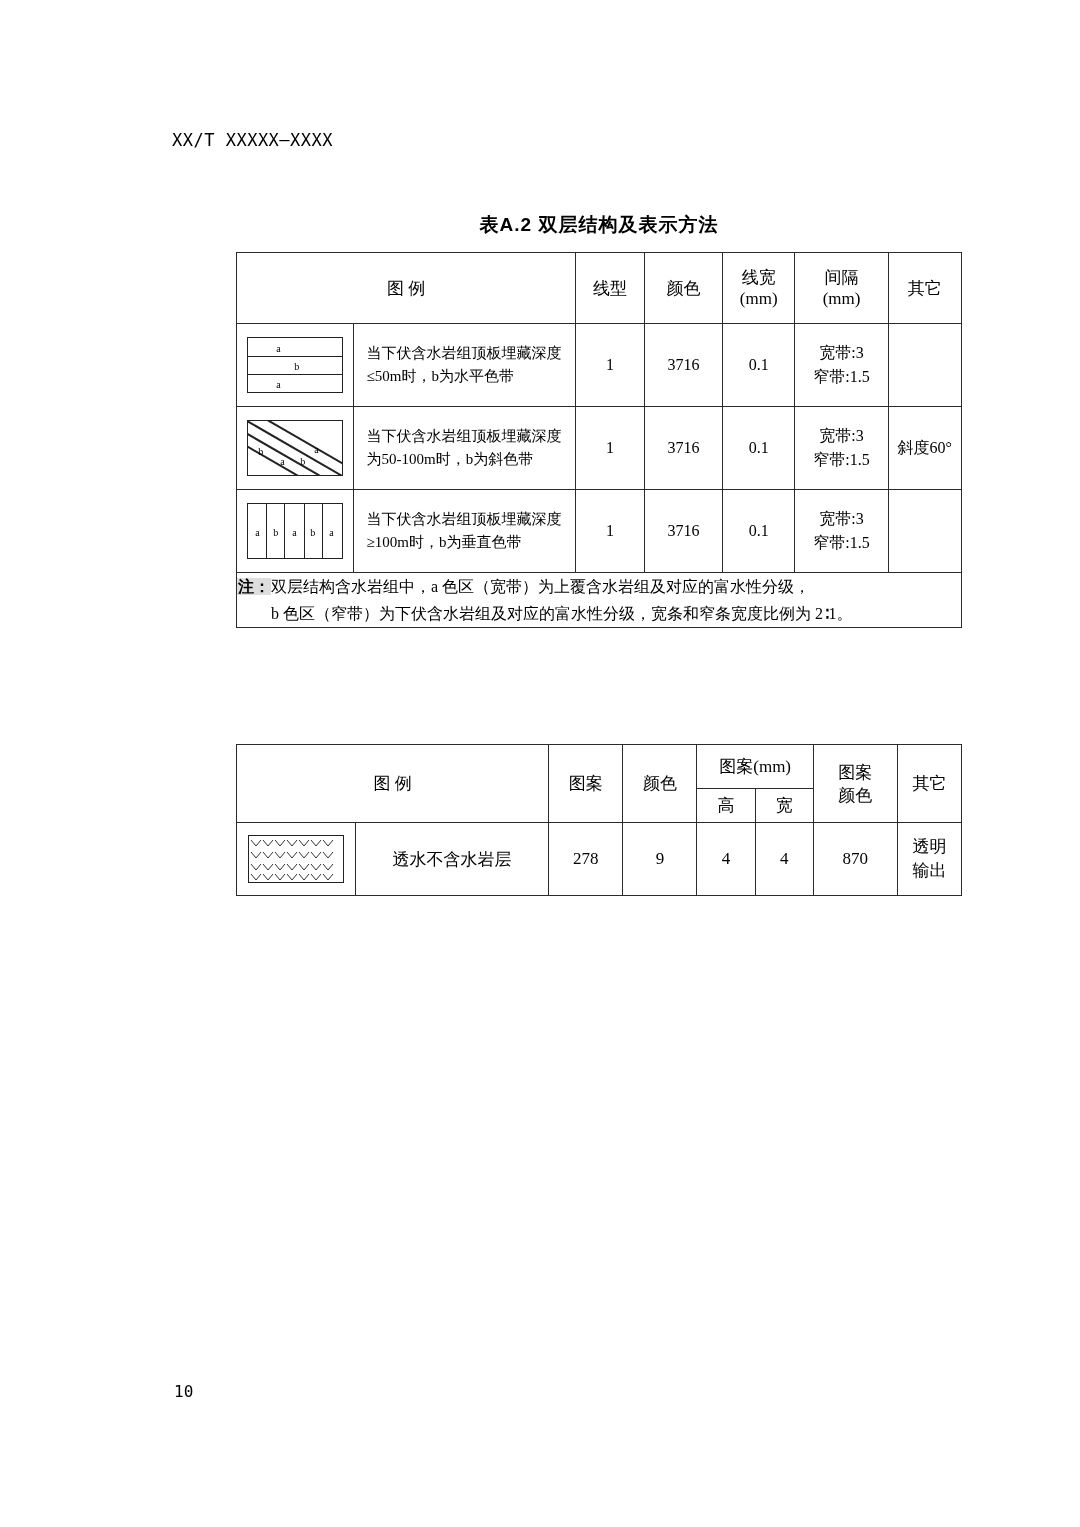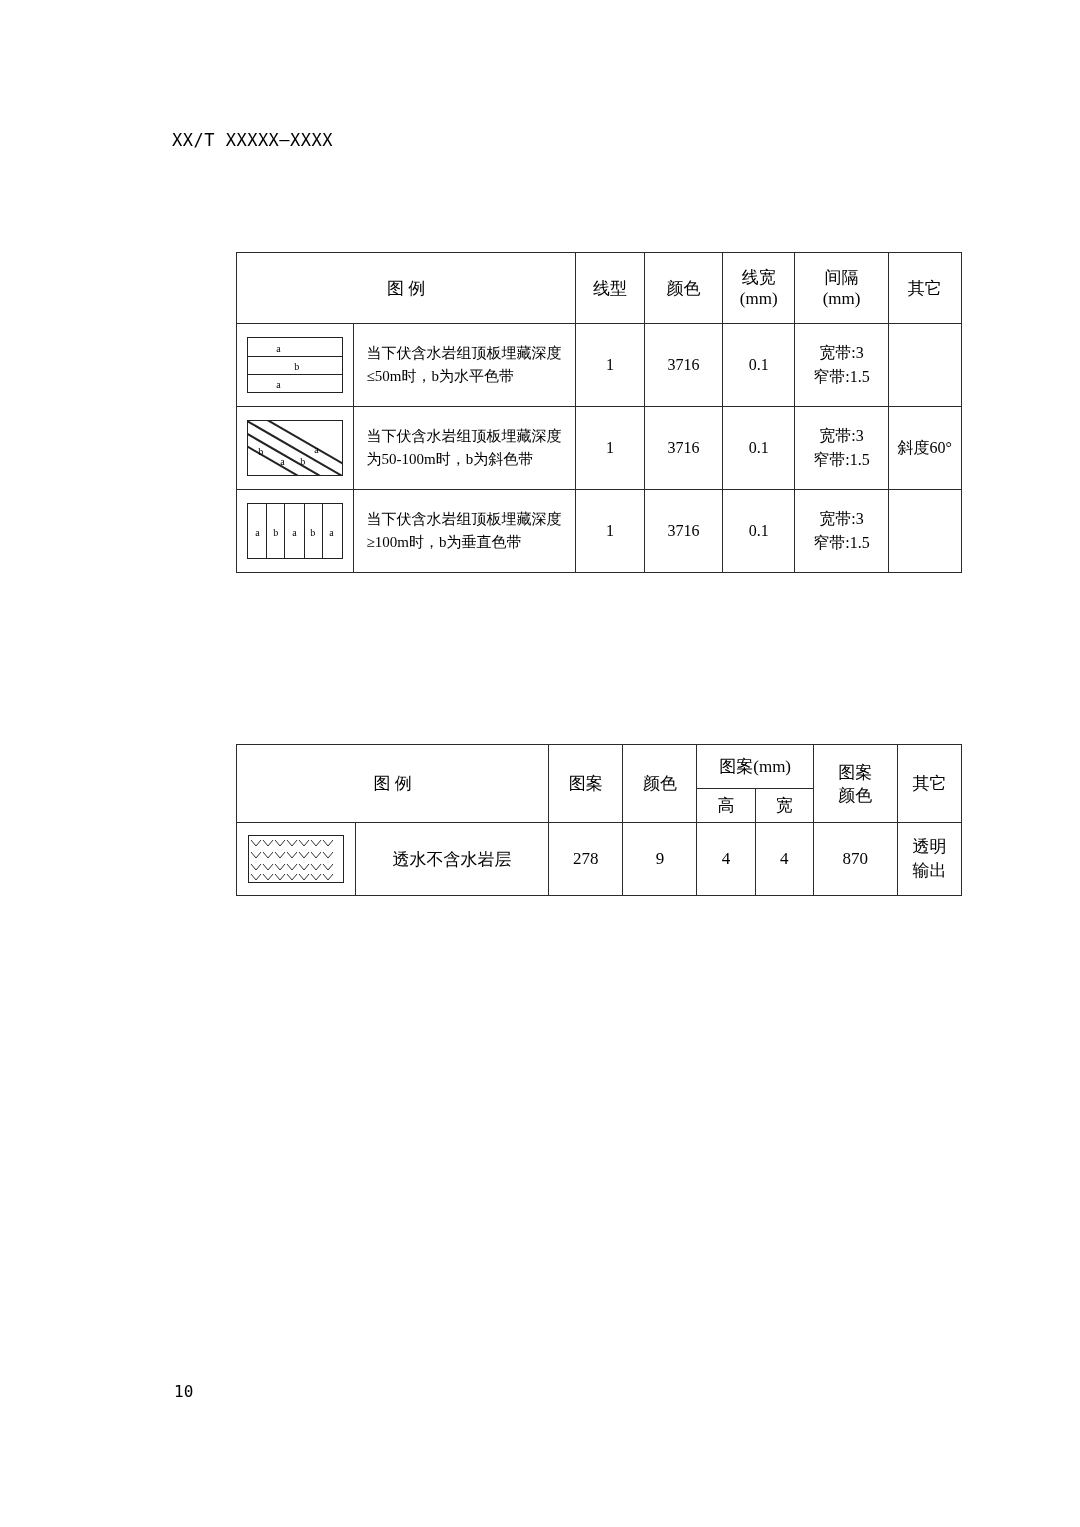--- a/index.html
+++ b/index.html
@@ -183,20 +183,21 @@
     overflow: hidden;
   }
 </style>
 </head>
 <body>
 
 <div class="page">
 
   <div class="header-code">XX/T  XXXXX—XXXX</div>
 
+  <div class="table-title title-a2">表A.2    双层结构及表示方法</div>
 
   <table class="doc" id="tableA2">
     <tbody>
         <tr>
       <td class="hdr" colspan="2">图  例</td>
       <td class="hdr c-line">线型</td>
       <td class="hdr c-color">颜色</td>
       <td class="hdr c-lw">
         <div class="hdr-two-line">
           <div>线宽</div>
@@ -275,20 +276,26 @@
       <td class="c-line">1</td>
       <td class="c-color">3716</td>
       <td class="c-lw">0.1</td>
       <td class="c-gap">
         <div>宽带:3</div>
         <div>窄带:1.5</div>
       </td>
       <td class="c-other"></td>
     </tr>
 
+    <tr>
+      <td class="note-cell" colspan="7">
+        <span class="note-label">注：</span><span>双层结构含水岩组中，a 色区（宽带）为上覆含水岩组及对应的富水性分级，</span>
+        <span class="note-line2">b 色区（窄带）为下伏含水岩组及对应的富水性分级，宽条和窄条宽度比例为 2∶1。</span>
+      </td>
+    </tr>
   </tbody>
     </table>
 
 
   <table class="doc" id="tableA3">
     <tbody>
         <tr class="row-h1">
       <td class="a3-legend" colspan="2" rowspan="2">图  例</td>
       <td class="c1" rowspan="2">图案</td>
       <td class="c2" rowspan="2">颜色</td>

